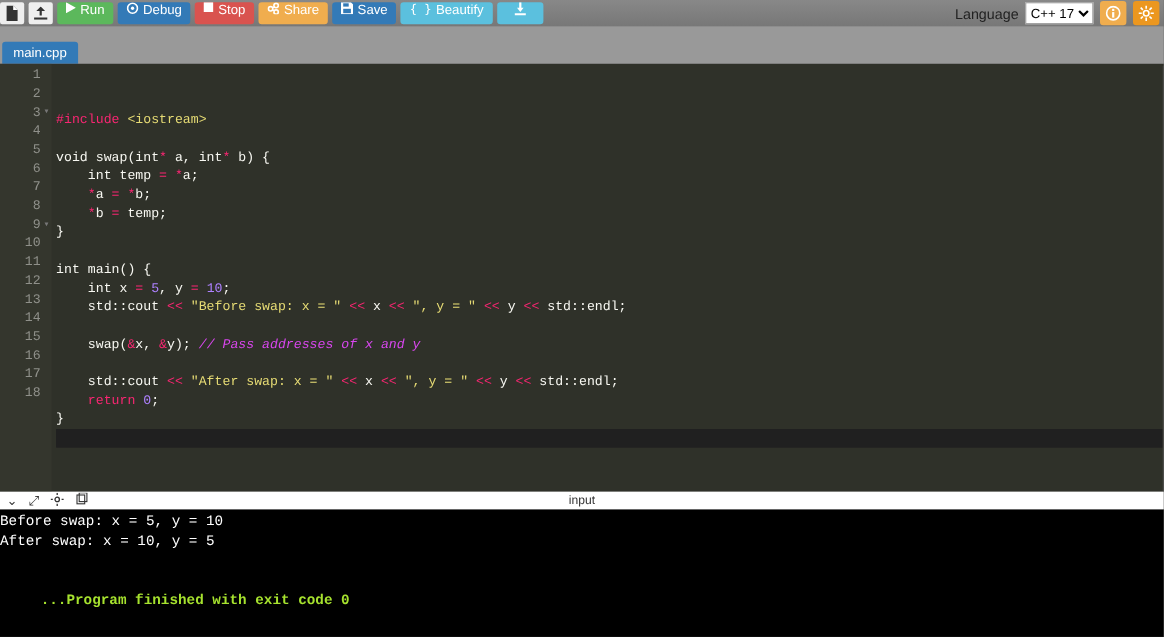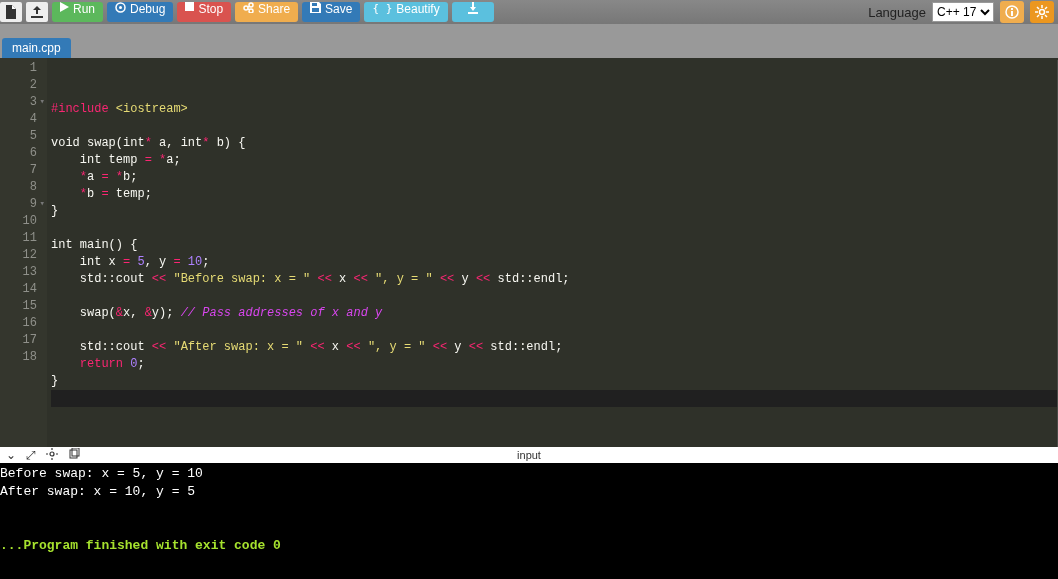--- a/index.html
+++ b/index.html
@@ -158,21 +158,21 @@
   height: 116px;
   background: #000;
   color: #fff;
   font-family: "Consolas","Menlo","Courier New",monospace;
   font-size: 13px;
   line-height: 18px;
   padding: 2px 0 0 0;
   white-space: pre;
 }
 .console .out { color: #fff; }
-.console .status { color: #a6e22e; font-weight: bold; }
+.console .status { color: #a6e22e; font-weight: bold; margin-left: 37px; }
 
 svg { display: block; }
 </style>
 </head>
 <body>
 
 <div class="toolbar">
   <span class="icon-plain">
     <svg width="12" height="14" viewBox="0 0 12 14">
         <path fill="#333" d="M1 0h6l4 4v10H1z"></path>

